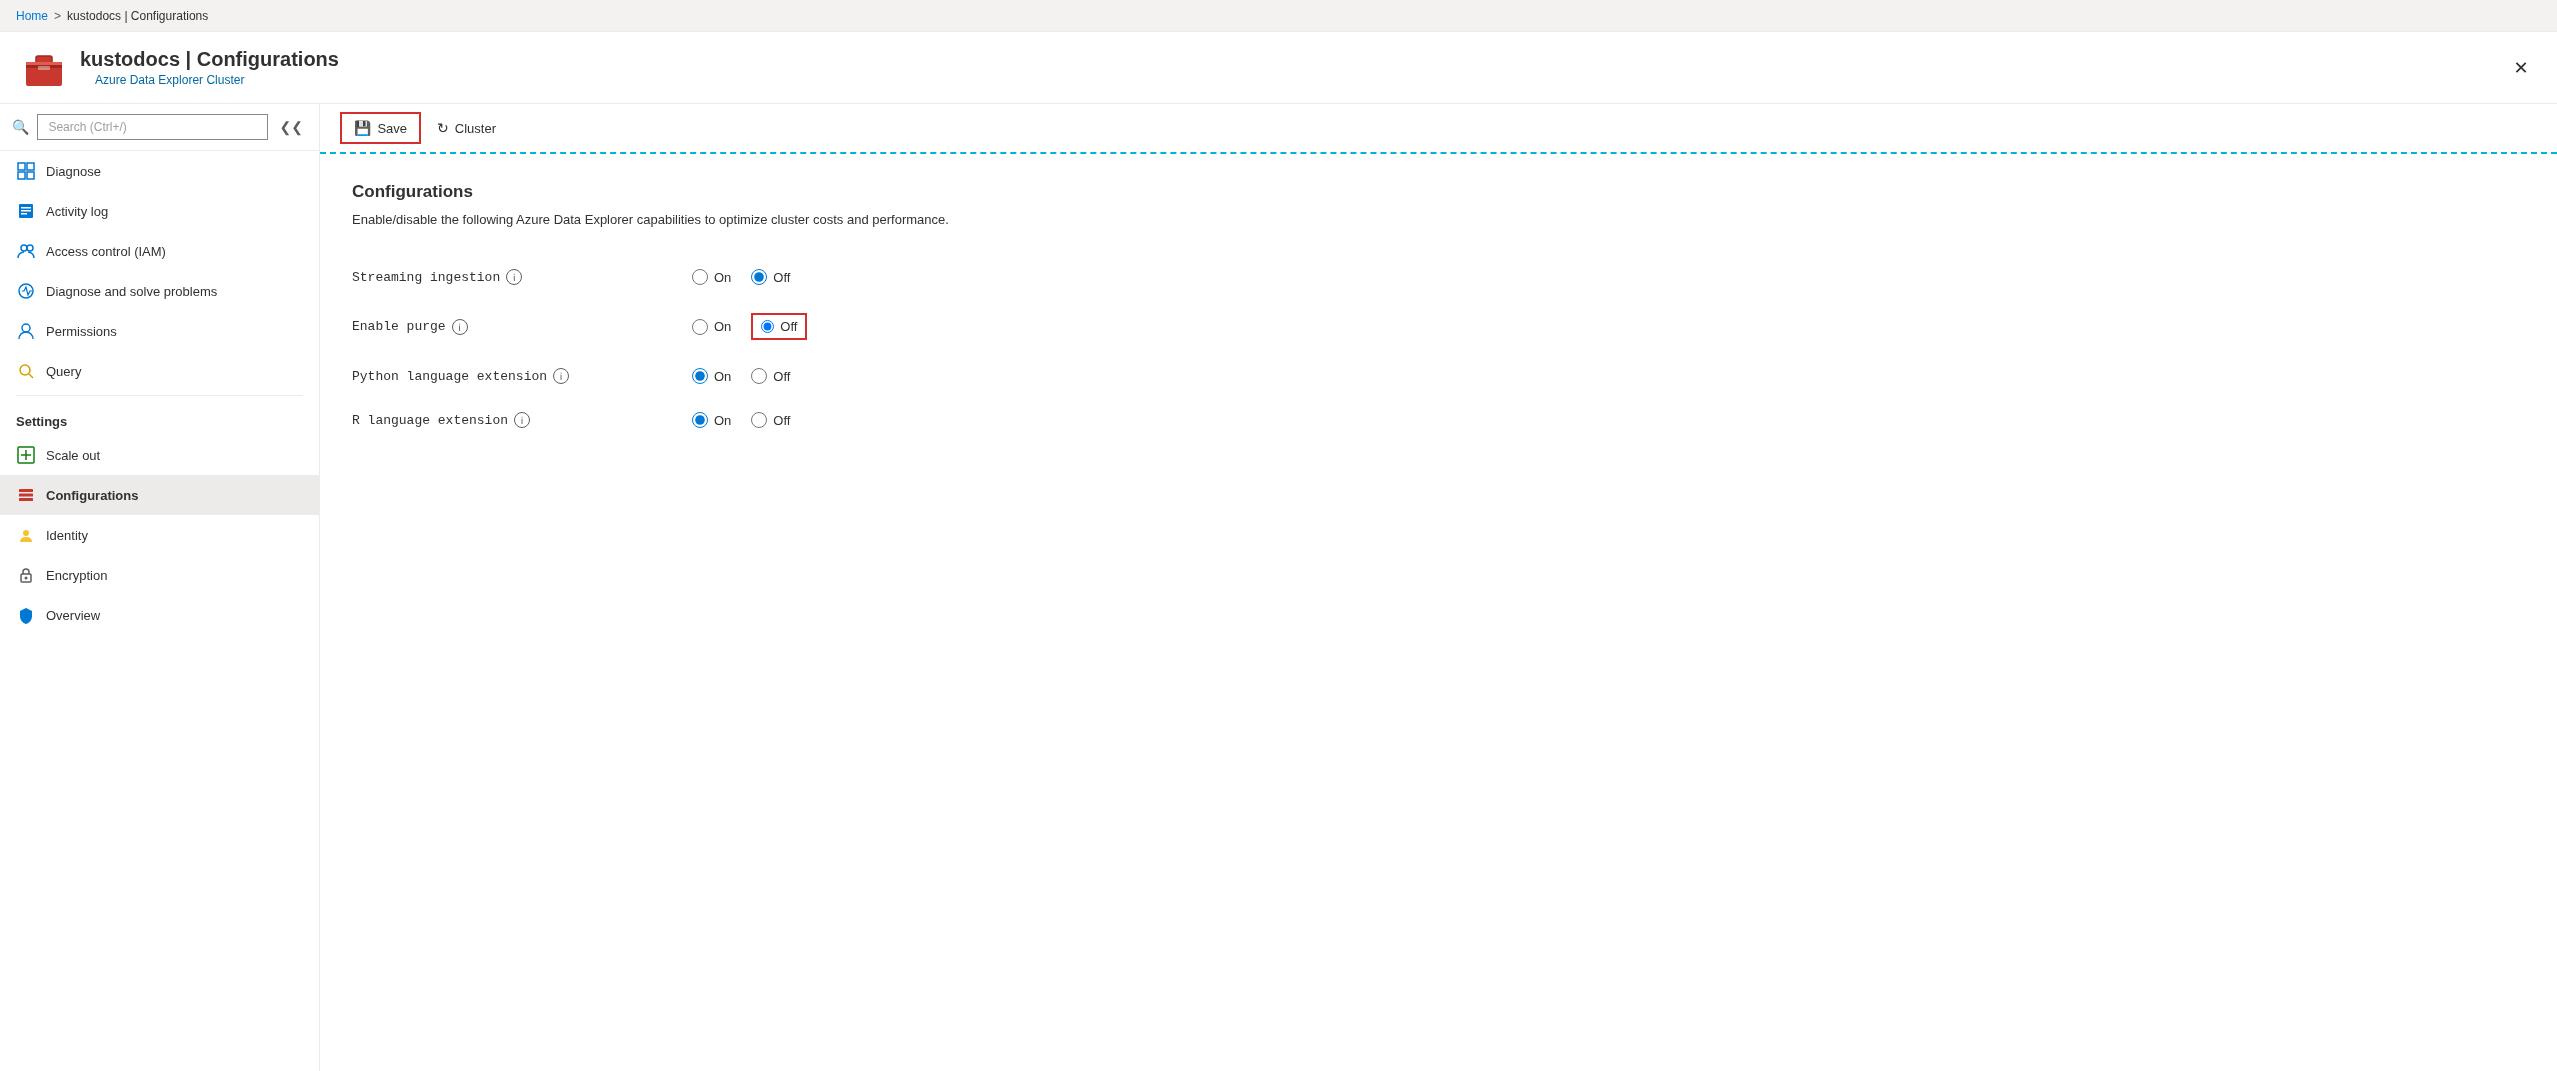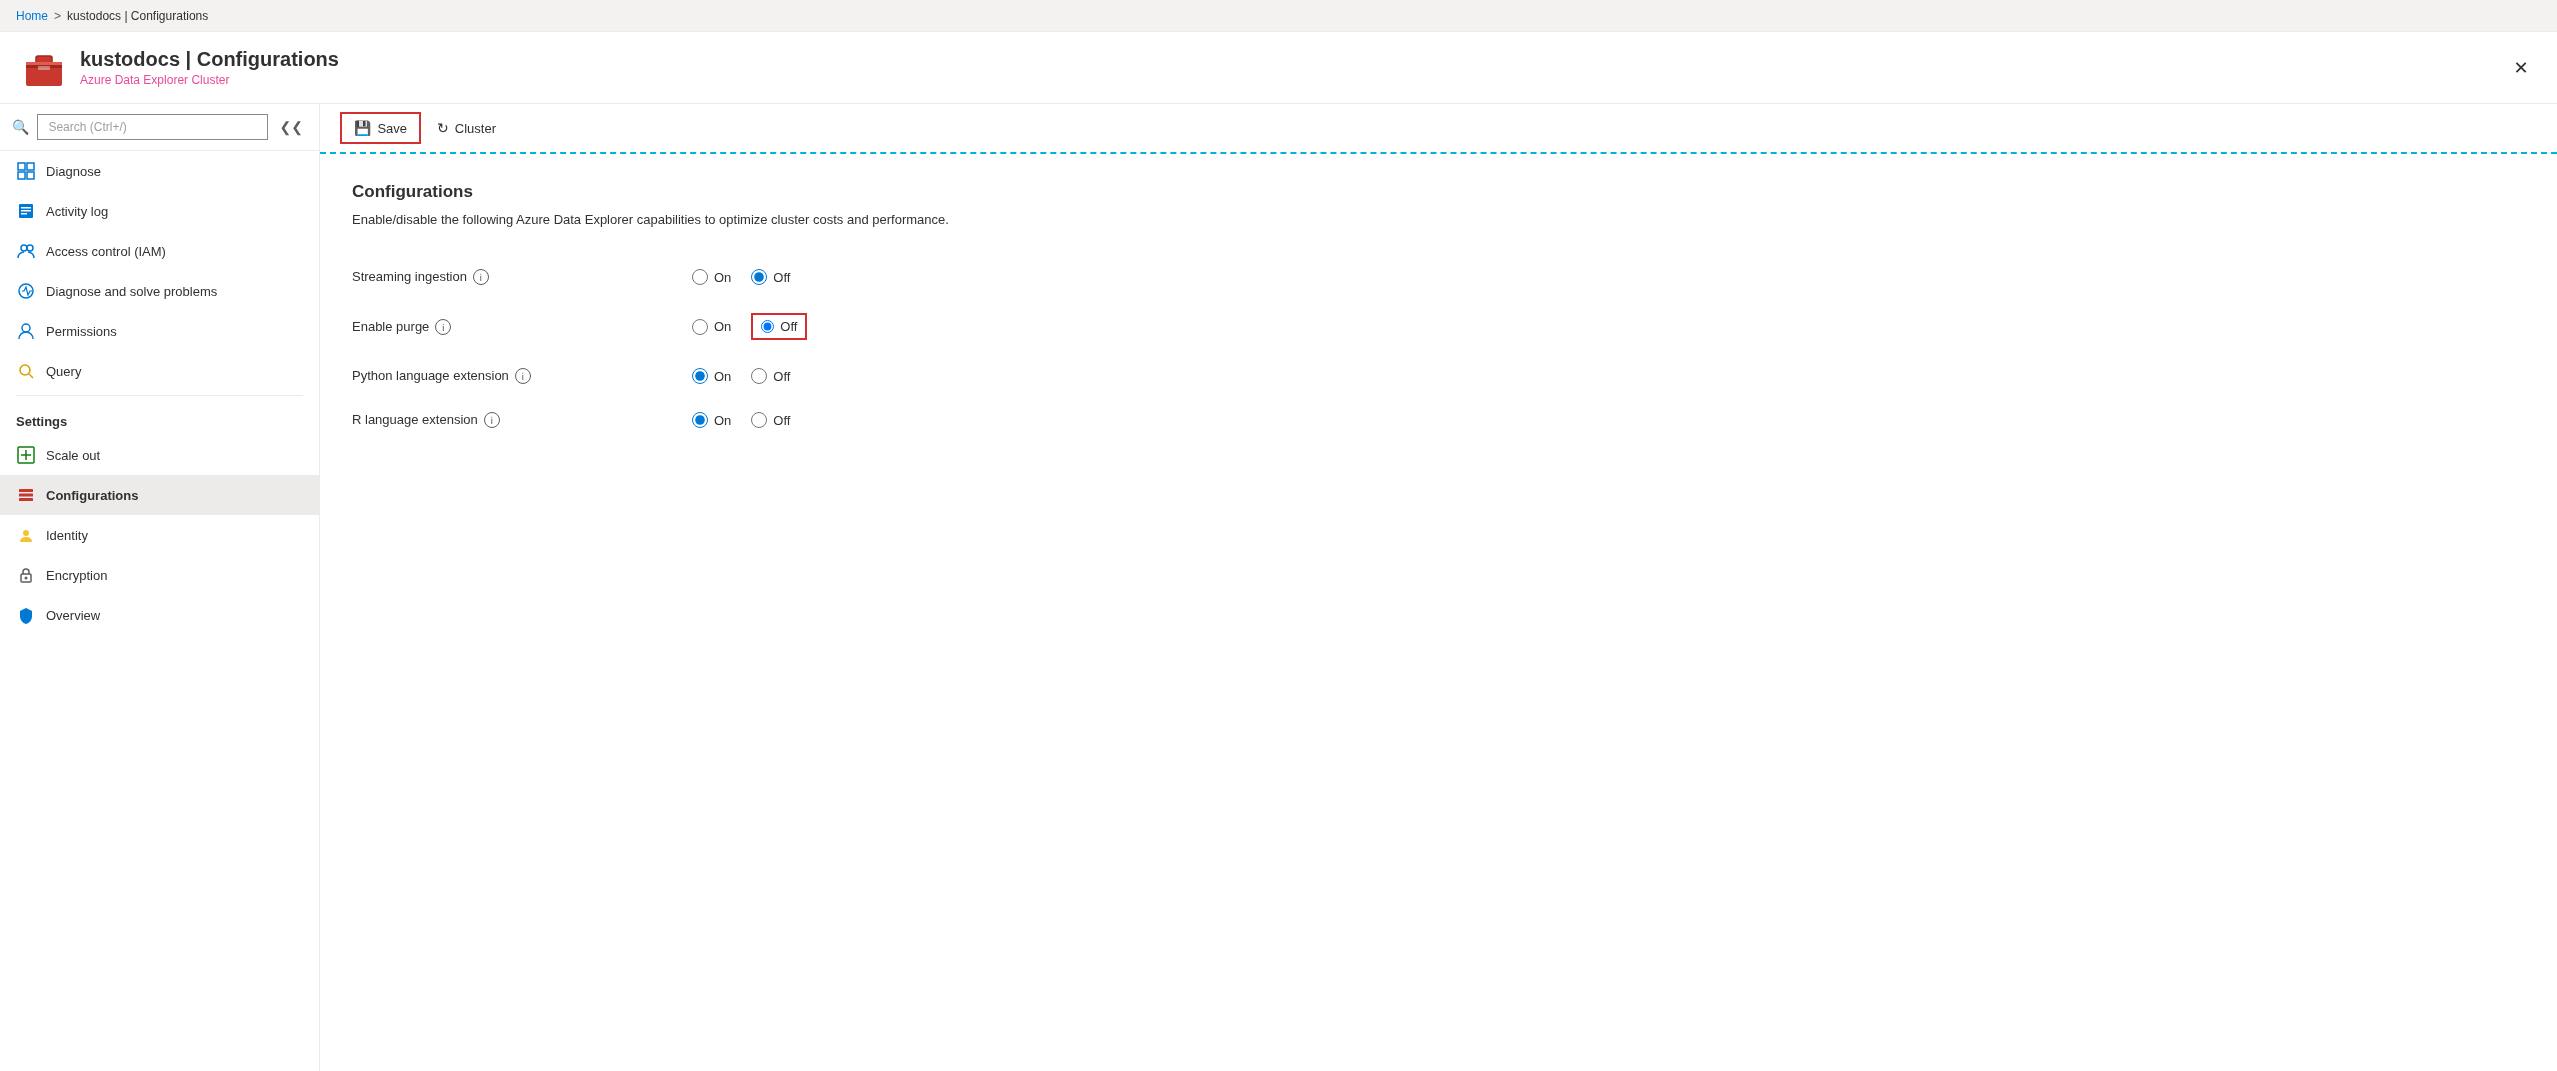--- a/index.html
+++ b/index.html
@@ -10,21 +10,21 @@
     
     .top-bar { height: 32px; background: #f3f2f1; display: flex; align-items: center; padding: 0 16px; font-size: 12px; color: #323130; border-bottom: 1px solid #edebe9; }
     .top-bar a { color: #0078d4; text-decoration: none; }
     .top-bar .sep { margin: 0 6px; color: #605e5c; }
 
     
     .header { height: 72px; background: #fff; display: flex; align-items: center; padding: 0 20px; border-bottom: 1px solid #edebe9; position: relative; }
     .header-icon { width: 48px; height: 48px; margin-right: 12px; display: flex; align-items: center; justify-content: center; }
     .header-icon svg { width: 40px; height: 40px; }
     .header-text h1 { font-size: 20px; font-weight: 600; color: #323130; }
-    .header-text p { font-size: 12px; color: #ec4899; margin-top: 2px; }
+    .header-text p { font-size: 12px; color: #0369a1; margin-top: 2px; margin-left: 15px; }
     .close-btn { position: absolute; right: 20px; top: 50%; transform: translateY(-50%); background: none; border: none; font-size: 18px; cursor: pointer; color: #323130; width: 32px; height: 32px; display: flex; align-items: center; justify-content: center; }
 
     
     .main { display: flex; flex: 1; overflow: hidden; }
 
     
     .sidebar { width: 320px; min-width: 320px; background: #fff; border-right: 1px solid #edebe9; display: flex; flex-direction: column; overflow: hidden; }
 
     .search-bar { padding: 10px 12px; border-bottom: 1px solid #edebe9; display: flex; align-items: center; gap: 8px; }
     .search-input { flex: 1; border: 1px solid #8a8886; padding: 5px 10px; font-size: 12px; color: #be185d; background: #fff; }
@@ -49,21 +49,21 @@
     .toolbar { display: flex; align-items: center; padding: 8px 20px; border-bottom: 2px dashed #00b4d8; gap: 4px; min-height: 48px; }
     .toolbar-btn { display: flex; align-items: center; gap: 6px; padding: 6px 12px; font-size: 13px; cursor: pointer; background: none; border: 2px solid #d32f2f; color: #323130; }
     .toolbar-btn-plain { display: flex; align-items: center; gap: 6px; padding: 6px 12px; font-size: 13px; cursor: pointer; background: none; border: none; color: #323130; }
 
     
     .config-content { padding: 28px 32px; flex: 1; overflow-y: auto; }
     .config-title { font-size: 17px; font-weight: 600; color: #323130; margin-bottom: 10px; }
     .config-desc { font-size: 13px; color: #323130; margin-bottom: 28px; }
 
     .config-row { display: flex; align-items: center; padding: 14px 0; border-bottom: none; gap: 0; }
-    .config-row-label { width: 340px; font-size: 13px; color: #323130; display: flex; gap: 6px; }
+    .config-row-label { width: 340px; font-size: 13px; color: #323130; display: flex; align-items: center; gap: 6px; font-family: Liberation Mono, monospace; }
     .config-row-controls { display: flex; gap: 20px; }
     .radio-group { display: flex; align-items: center; gap: 6px; }
     .radio-group input[type="radio"] { width: 16px; height: 16px; accent-color: #0078d4; cursor: pointer; }
     .radio-group label { font-size: 13px; cursor: pointer; }
 
     .info-icon { width: 16px; height: 16px; border-radius: 50%; border: 1px solid #605e5c; display: inline-flex; align-items: center; justify-content: center; font-size: 10px; color: #605e5c; cursor: pointer; flex-shrink: 0; }
 
     .highlighted-radio { border: 2px solid #d32f2f; padding: 4px 8px; display: flex; align-items: center; gap: 6px; }
   </style>
 </head>

